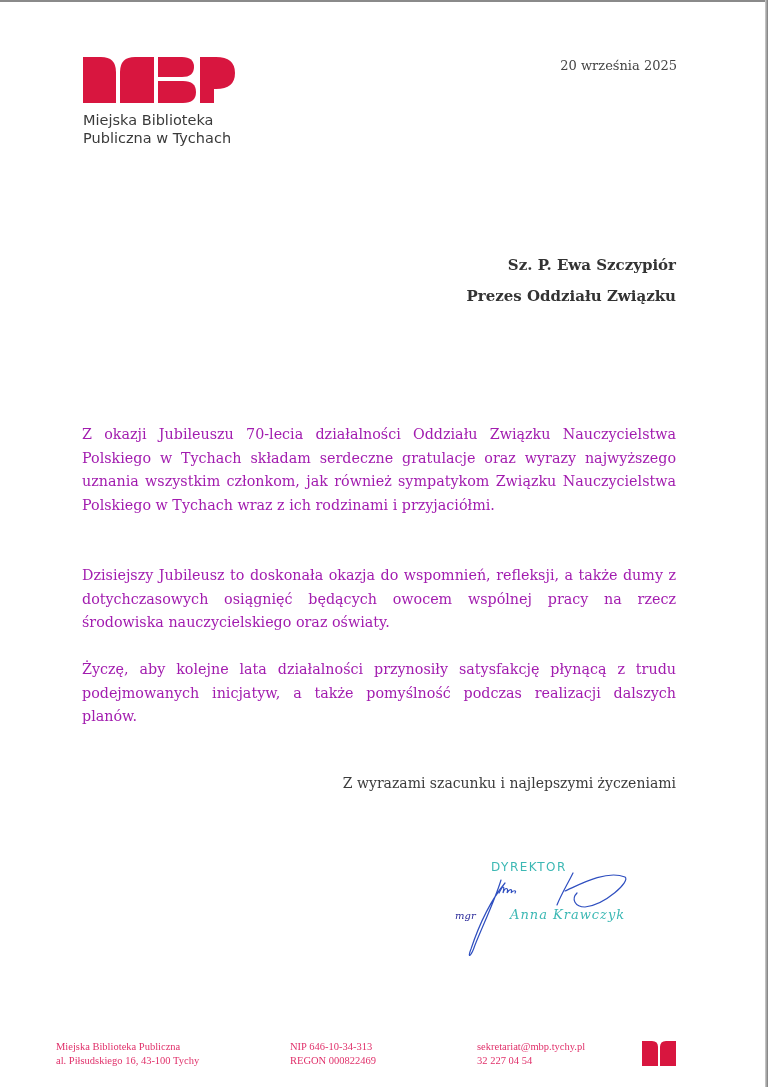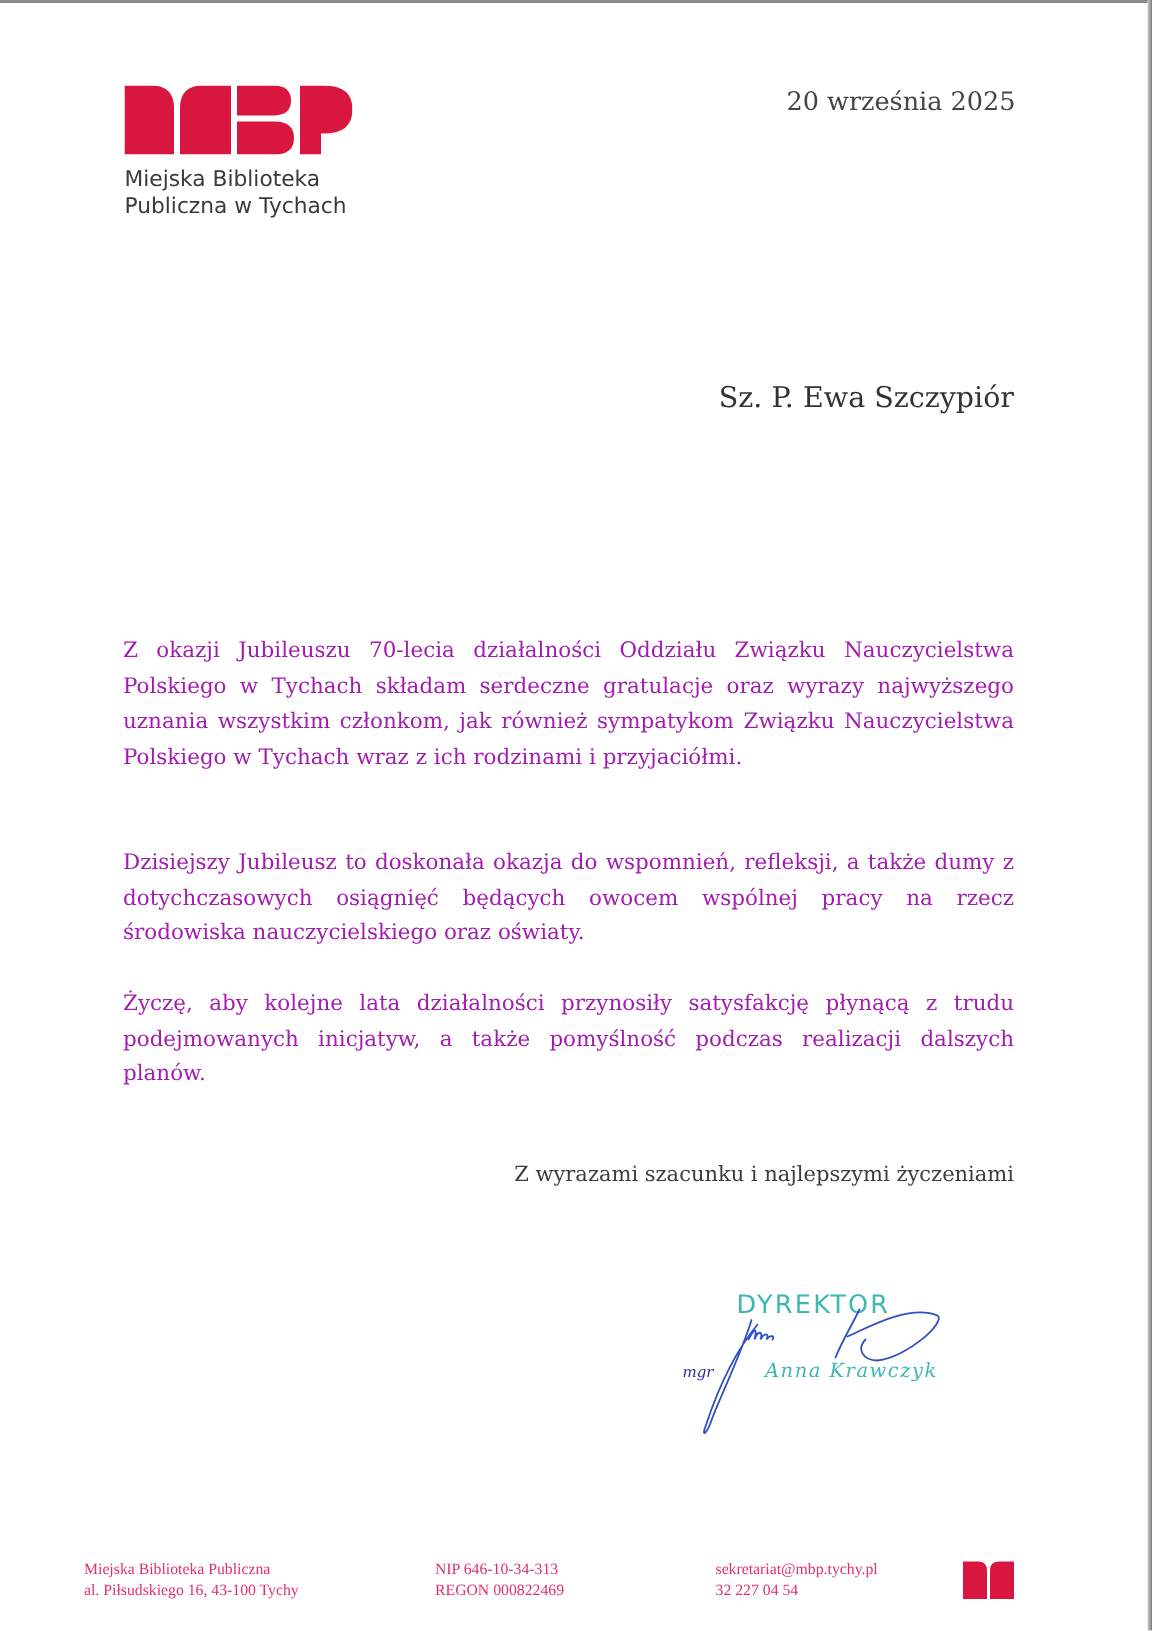--- a/index.html
+++ b/index.html
@@ -8,34 +8,34 @@
       font-family: "DejaVu Serif", "Liberation Serif", serif;
       color: #3a3a3a;
     }
     .page-edge-top { position: absolute; left: 0; top: 0; width: 768px; height: 2px; background: #8a8a8a; }
     .page-edge-right { position: absolute; right: 0; top: 0; width: 3px; height: 1087px; background: linear-gradient(to right, #d0d0d0, #7a7a7a); }
 
     .logo { position: absolute; left: 83px; top: 57px; width: 152px; height: 46px; }
     .logo-sub { position: absolute; left: 83px; top: 111px; font-family: "DejaVu Sans", "Liberation Sans", sans-serif; font-size: 14.5px; line-height: 18px; color: #3a3a3a; }
     .logo-sub div { white-space: nowrap; }
 
-    .date { position: absolute; right: 91px; top: 58px; font-size: 17px; color: #444; white-space: nowrap; }
+    .date { position: absolute; right: 91px; top: 58px; font-size: 13px; color: #444; white-space: nowrap; }
 
-    .recipient { position: absolute; right: 92px; top: 250px; text-align: right; font-weight: normal; font-size: 19px; color: #333; }
+    .recipient { position: absolute; right: 92px; top: 250px; text-align: right; font-weight: bold; font-size: 15px; color: #333; }
     .recipient div { line-height: 30.5px; white-space: nowrap; }
 
     .body-text { position: absolute; left: 82px; width: 594px; font-size: 14.3px; line-height: 23.5px; text-align: justify; text-align-last: left; color: #a21caf; }
     .p1 { top: 423px; }
     .p2 { top: 552px; margin-top: 12px; }
     .p3 { top: 658px; }
 
     .closing { position: absolute; right: 92px; top: 775px; font-size: 14px; color: #3c3c3c; white-space: nowrap; }
 
     .stamp { position: absolute; left: 455px; top: 855px; width: 200px; height: 110px; }
-    .stamp-title { position: absolute; left: 36px; top: 5px; font-family: "DejaVu Sans", "Liberation Sans", sans-serif; font-size: 17px; letter-spacing: 1.5px; color: #3cb8b4; }
+    .stamp-title { position: absolute; left: 36px; top: 5px; font-family: "DejaVu Sans", "Liberation Sans", sans-serif; font-size: 12px; letter-spacing: 1.5px; color: #3cb8b4; }
     .stamp-name { position: absolute; left: 55px; top: 52px; font-family: "DejaVu Serif", serif; font-style: italic; font-size: 13px; letter-spacing: 1px; color: #3cb8b4; white-space: nowrap; }
     .stamp-prefix { position: absolute; left: 0px; top: 55px; font-size: 10px; font-style: italic; color: #2a2a9a; }
     .signature-svg { position: absolute; left: 0; top: 0; }
 
     .footer { position: absolute; top: 1040px; font-family: Liberation Serif, serif; font-size: 10.5px; line-height: 14px; color: #e0306a; white-space: nowrap; }
     .f1 { left: 56px; }
     .f2 { left: 290px; }
     .f3 { left: 477px; }
     .footer-logo { position: absolute; left: 642px; top: 1039px; width: 34px; height: 27px; }
   </style>
@@ -61,20 +61,21 @@
 </svg>
 <div class="logo-sub">
   <div>Miejska Biblioteka</div>
   <div>Publiczna w Tychach</div>
 </div>
 
 <div class="date">20 września 2025</div>
 
 <div class="recipient">
   <div>Sz. P. Ewa Szczypiór</div>
+  <div>Prezes Oddziału Związku</div>
 </div>
 
 <div class="body-text p1">Z okazji Jubileuszu 70-lecia działalności Oddziału Związku Nauczycielstwa Polskiego w Tychach składam serdeczne gratulacje oraz wyrazy najwyższego uznania wszystkim członkom, jak również sympatykom Związku Nauczycielstwa Polskiego w Tychach wraz z ich rodzinami i przyjaciółmi.</div>
 <div class="body-text p2">Dzisiejszy Jubileusz to doskonała okazja do wspomnień, refleksji, a także dumy z dotychczasowych osiągnięć będących owocem wspólnej pracy na rzecz środowiska nauczycielskiego oraz oświaty.</div>
 <div class="body-text p3">Życzę, aby kolejne lata działalności przynosiły satysfakcję płynącą z trudu podejmowanych inicjatyw, a także pomyślność podczas realizacji dalszych planów.</div>
 
 <div class="closing">Z wyrazami szacunku i najlepszymi życzeniami</div>
 
 <div class="stamp">
   <div class="stamp-title">DYREKTOR</div>

